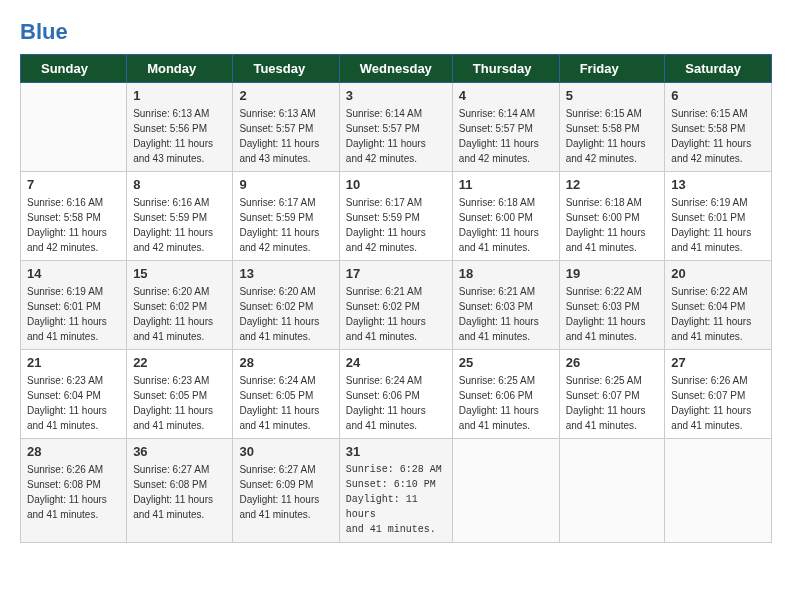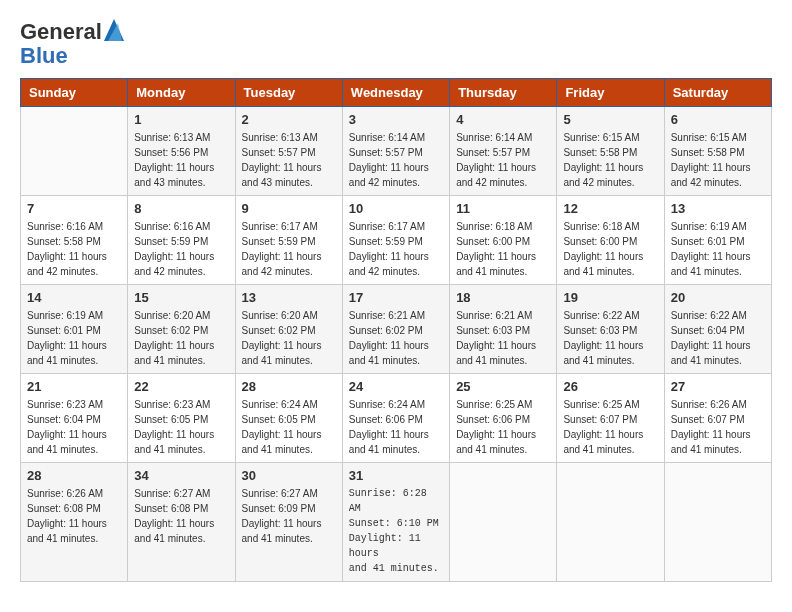--- a/index.html
+++ b/index.html
@@ -31,24 +31,24 @@
     .subtitle {
       font-size: 15px;
       color: #555;
     }
     table {
       width: 100%;
       border-collapse: collapse;
       font-size: 11px;
     }
     thead tr th {
-      background-color: #c2410c;
+      background-color: #14532d;
       color: #fff;
       text-align: left;
-      padding: 6px 8px;
+      padding: 6px 20px;
       font-size: 13px;
       font-weight: bold;
       border: 1px solid #2a60a0;
     }
     tbody tr td {
       border: 1px solid #ccc;
       vertical-align: top;
       padding: 5px 6px;
       min-height: 80px;
       width: calc(100% / 7);
@@ -74,27 +74,20 @@
     .empty-cell {
       background: #fafafa;
     }
   </style>
 </head>
 <body>
 
 <div class="header">
   <div class="logo">
     <div style="line-height:1.1">
-      <div style="display:flex; align-items:center;">
-        <span style="font-size:22px;font-weight:bold;color:#333;">General</span>
-        <svg width="20" height="22" viewBox="0 0 20 22" style="margin-left:2px; margin-top:-4px;">
-          <polygon points="0,22 10,0 20,22" fill="#1a6bb5"></polygon>
-          <polygon points="4,22 14,4 18,22" fill="#5aaee0" opacity="0.7"></polygon>
-        </svg>
-      </div>
       <span style="font-size:22px;font-weight:bold;color:#2f6db5;">Blue</span>
     </div>
   </div>
   <div class="title-block">
     <div class="month-title"></div>
     <div class="subtitle"></div>
   </div>
 </div>
 
 <table>
@@ -310,21 +303,21 @@
       </tr>
       <tr>
         <td>
           <span class="day-number">28</span>
           <div class="day-info" style="white-space: pre-line;">Sunrise: 6:26 AM
 Sunset: 6:08 PM
 Daylight: 11 hours
 and 41 minutes.</div>
         </td>
         <td>
-          <span class="day-number">34</span>
+          <span class="day-number">36</span>
           <div class="day-info" style="white-space: pre-line;">Sunrise: 6:27 AM
 Sunset: 6:08 PM
 Daylight: 11 hours
 and 41 minutes.</div>
         </td>
         <td>
           <span class="day-number">30</span>
           <div class="day-info" style="white-space: pre-line;">Sunrise: 6:27 AM
 Sunset: 6:09 PM
 Daylight: 11 hours

